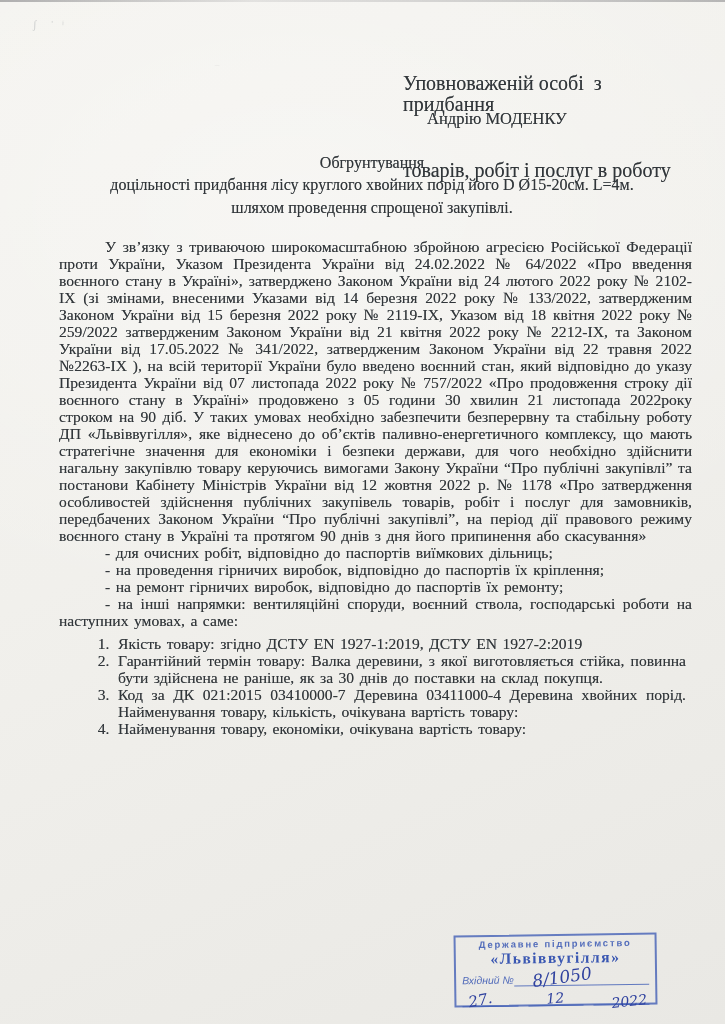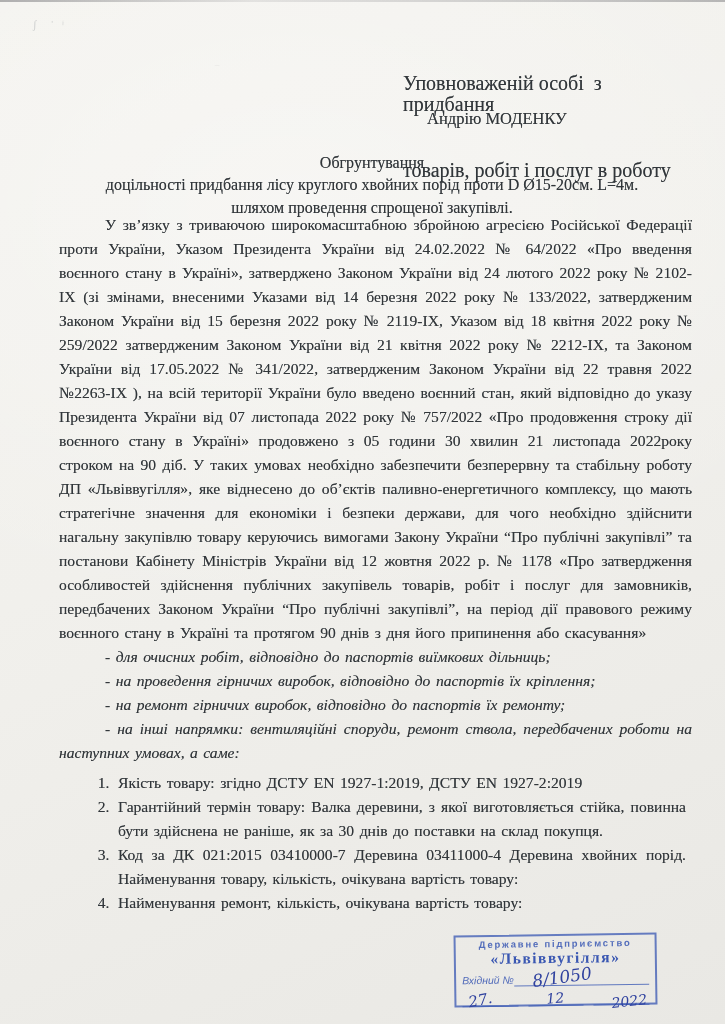--- a/index.html
+++ b/index.html
@@ -35,27 +35,27 @@
   .addressee{
     position:absolute;top:109px;left:403px;width:285px;
     font-size:16.5px;
     margin-left:24px;
   }
   .title-block{
     position:absolute;top:152px;left:48px;width:648px;
     text-align:center;font-size:16px;line-height:22.4px;
   }
   .body-text{
-    position:absolute;top:213px;left:59px;width:633px;
-    font-size:15.6px;line-height:24px;text-align:justify;
+    position:absolute;top:238px;left:59px;width:633px;
+    font-size:15.6px;line-height:17px;text-align:justify;
     word-spacing:1.6px;
   }
   .body-text p{margin:0;text-indent:46px;}
   .dash-list{margin:0;padding:0;list-style:none;}
-  .dash-list li{text-indent:46px;text-align:justify;font-style:italic;}
+  .dash-list li{text-indent:46px;text-align:justify;}
   .num-list{margin:6px;padding:0 0 0 50px;}
   .num-list li{text-align:justify;padding-left:3px;}
 
   
   .stamp{
     position:absolute;left:454px;top:934px;width:203px;height:72px;
     border:2px solid rgba(63,92,181,0.78);
     transform:rotate(-0.8deg);
     z-index:5;background:transparent;
     color:#3f5cb5;
@@ -109,37 +109,37 @@
 
   <div class="recipient typed">
     <div>Уповноваженій особі  з придбання</div>
     <div>товарів, робіт і послуг в роботу</div>
   </div>
 
   <div class="addressee typed">Андрію МОДЕНКУ</div>
 
   <div class="title-block typed">
     <div>Обгрунтування</div>
-    <div>доцільності придбання лісу круглого хвойних порід проти D Ø15-20см. L=4м.</div>
+    <div>доцільності придбання лісу круглого хвойних порід його D Ø15-20см. L=4м.</div>
     <div>шляхом проведення спрощеної закупівлі.</div>
   </div>
 
   <div class="body-text typed">
     <p>У зв’язку з триваючою широкомасштабною збройною агресією Російської Федерації проти України, Указом Президента України від 24.02.2022 № 64/2022 «Про введення воєнного стану в Україні», затверджено Законом України від 24 лютого 2022 року № 2102-ІХ (зі змінами, внесеними Указами від 14 березня 2022 року № 133/2022, затвердженим Законом України від 15 березня 2022 року № 2119-ІХ, Указом від 18 квітня 2022 року № 259/2022 затвердженим Законом України від 21 квітня 2022 року № 2212-ІХ, та Законом України від 17.05.2022 № 341/2022, затвердженим Законом України від 22 травня 2022 №2263-ІХ ), на всій території України було введено воєнний стан, який відповідно до указу Президента України від 07 листопада 2022 року № 757/2022 «Про продовження строку дії воєнного стану в Україні» продовжено з 05 години 30 хвилин 21 листопада 2022року строком на 90 діб. У таких умовах необхідно забезпечити безперервну та стабільну роботу ДП «Львіввугілля», яке віднесено до об’єктів паливно-енергетичного комплексу, що мають стратегічне значення для економіки і безпеки держави, для чого необхідно здійснити нагальну закупівлю товару керуючись вимогами Закону України “Про публічні закупівлі” та постанови Кабінету Міністрів України від 12 жовтня 2022 р. № 1178 «Про затвердження особливостей здійснення публічних закупівель товарів, робіт і послуг для замовників, передбачених Законом України “Про публічні закупівлі”, на період дії правового режиму воєнного стану в Україні та протягом 90 днів з дня його припинення або скасування»</p>
     <ul class="dash-list">
       <li>- для очисних робіт, відповідно до паспортів виїмкових дільниць;</li>
       <li>- на проведення гірничих виробок, відповідно до паспортів їх кріплення;</li>
       <li>- на ремонт гірничих виробок, відповідно до паспортів їх ремонту;</li>
-      <li>- на інші напрямки: вентиляційні споруди, ремонт ствола, передбачених роботи на наступних умовах, а саме:</li>
+      <li>- на інші напрямки: вентиляційні споруди, воєнний ствола, господарські роботи на наступних умовах, а саме:</li>
     </ul>
     <ol class="num-list">
       <li>Якість товару: згідно ДСТУ EN 1927-1:2019, ДСТУ EN 1927-2:2019</li>
       <li>Гарантійний термін товару: Валка деревини, з якої виготовляється стійка, повинна бути здійснена не раніше, як за 30 днів до поставки на склад покупця.</li>
       <li>Код за ДК 021:2015 03410000-7 Деревина 03411000-4 Деревина хвойних порід. Найменування товару, кількість, очікувана вартість товару:</li>
-      <li>Найменування ремонт, кількість, очікувана вартість товару:</li>
+      <li>Найменування товару, економіки, очікувана вартість товару:</li>
     </ol>
   </div>
 
   <div class="stamp">
     <div class="stamp-org1">Державне підприємство</div>
     <div class="stamp-org2">«Львіввугілля»</div>
     <div class="stamp-row">
       <span class="stamp-label">Вхідний №</span>
       <span class="stamp-line">
         <span class="hand hand-number">8/1050</span>

